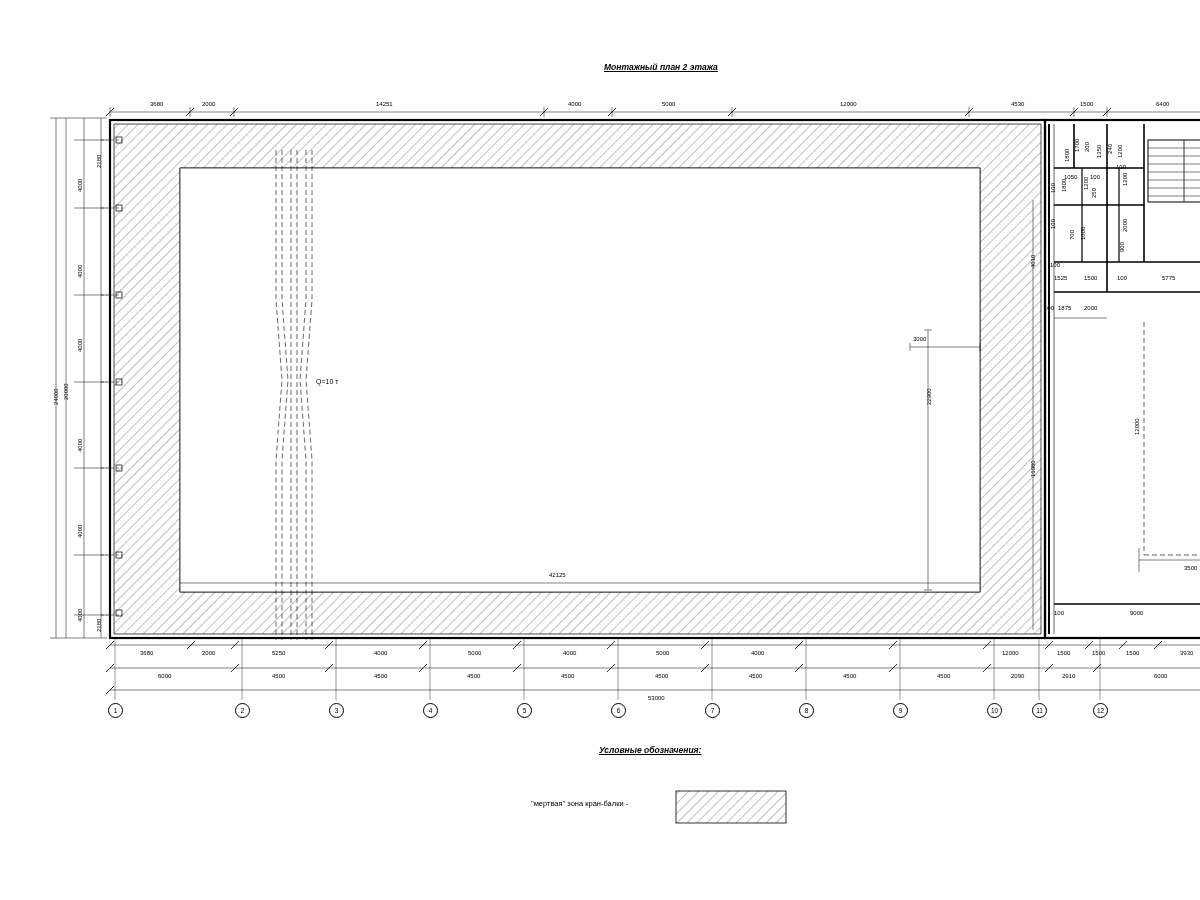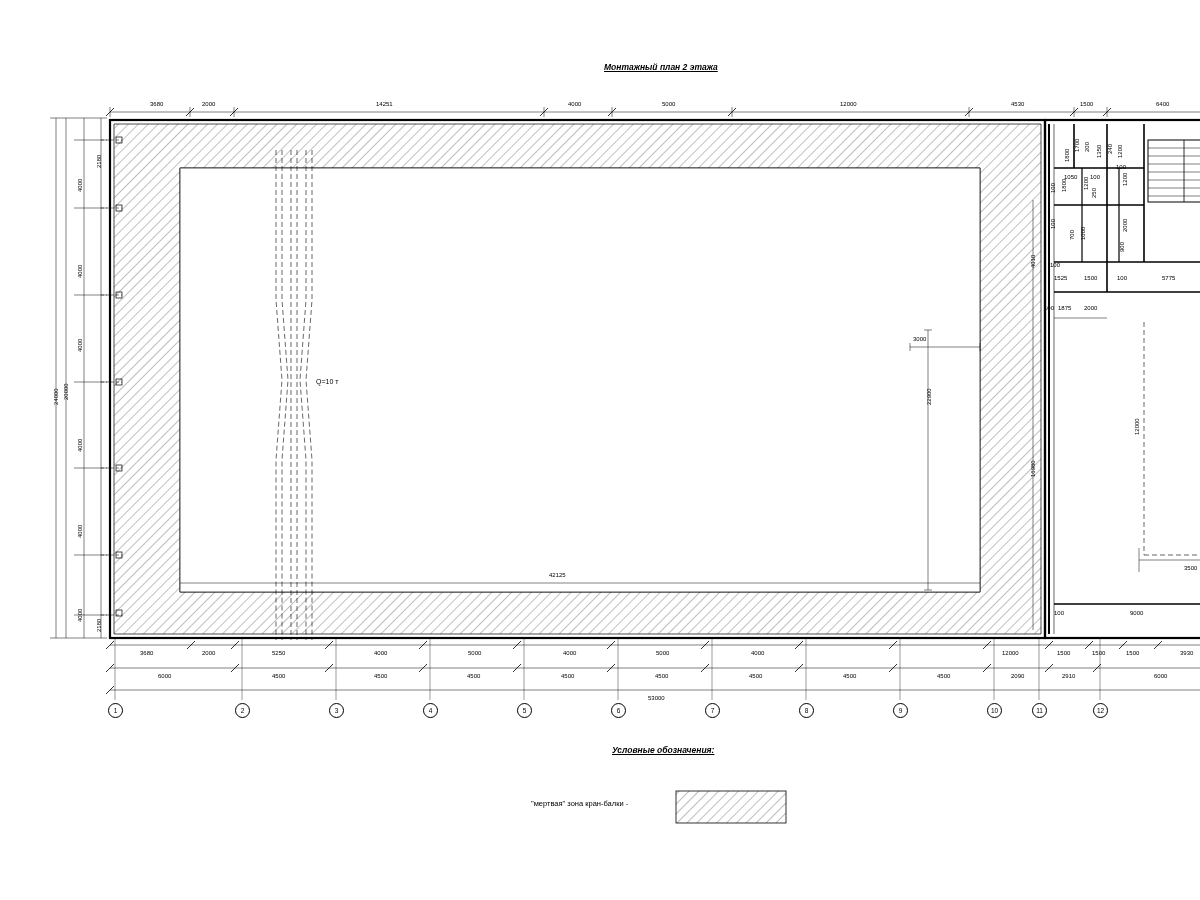--- a/index.html
+++ b/index.html
@@ -346,16 +346,16 @@
   <div class="axis-circle" style="left:473px;top:703px;">5</div>
   <div class="axis-circle" style="left:567px;top:703px;">6</div>
   <div class="axis-circle" style="left:661px;top:703px;">7</div>
   <div class="axis-circle" style="left:755px;top:703px;">8</div>
   <div class="axis-circle" style="left:849px;top:703px;">9</div>
   <div class="axis-circle" style="left:943px;top:703px;">10</div>
   <div class="axis-circle" style="left:988px;top:703px;">11</div>
   <div class="axis-circle" style="left:1049px;top:703px;">12</div>
   <div class="axis-circle" style="left:1178px;top:703px;">13</div>
 
-  <div class="ttl" style="left:568px;top:745px;">Условные обозначения:</div>
+  <div class="ttl" style="left:555px;top:745px;">Условные обозначения:</div>
   <div class="legendtxt" style="left:487px;top:799px;">"мертвая" зона кран-балки -</div>
 
 </div>
 
 </body></html>

